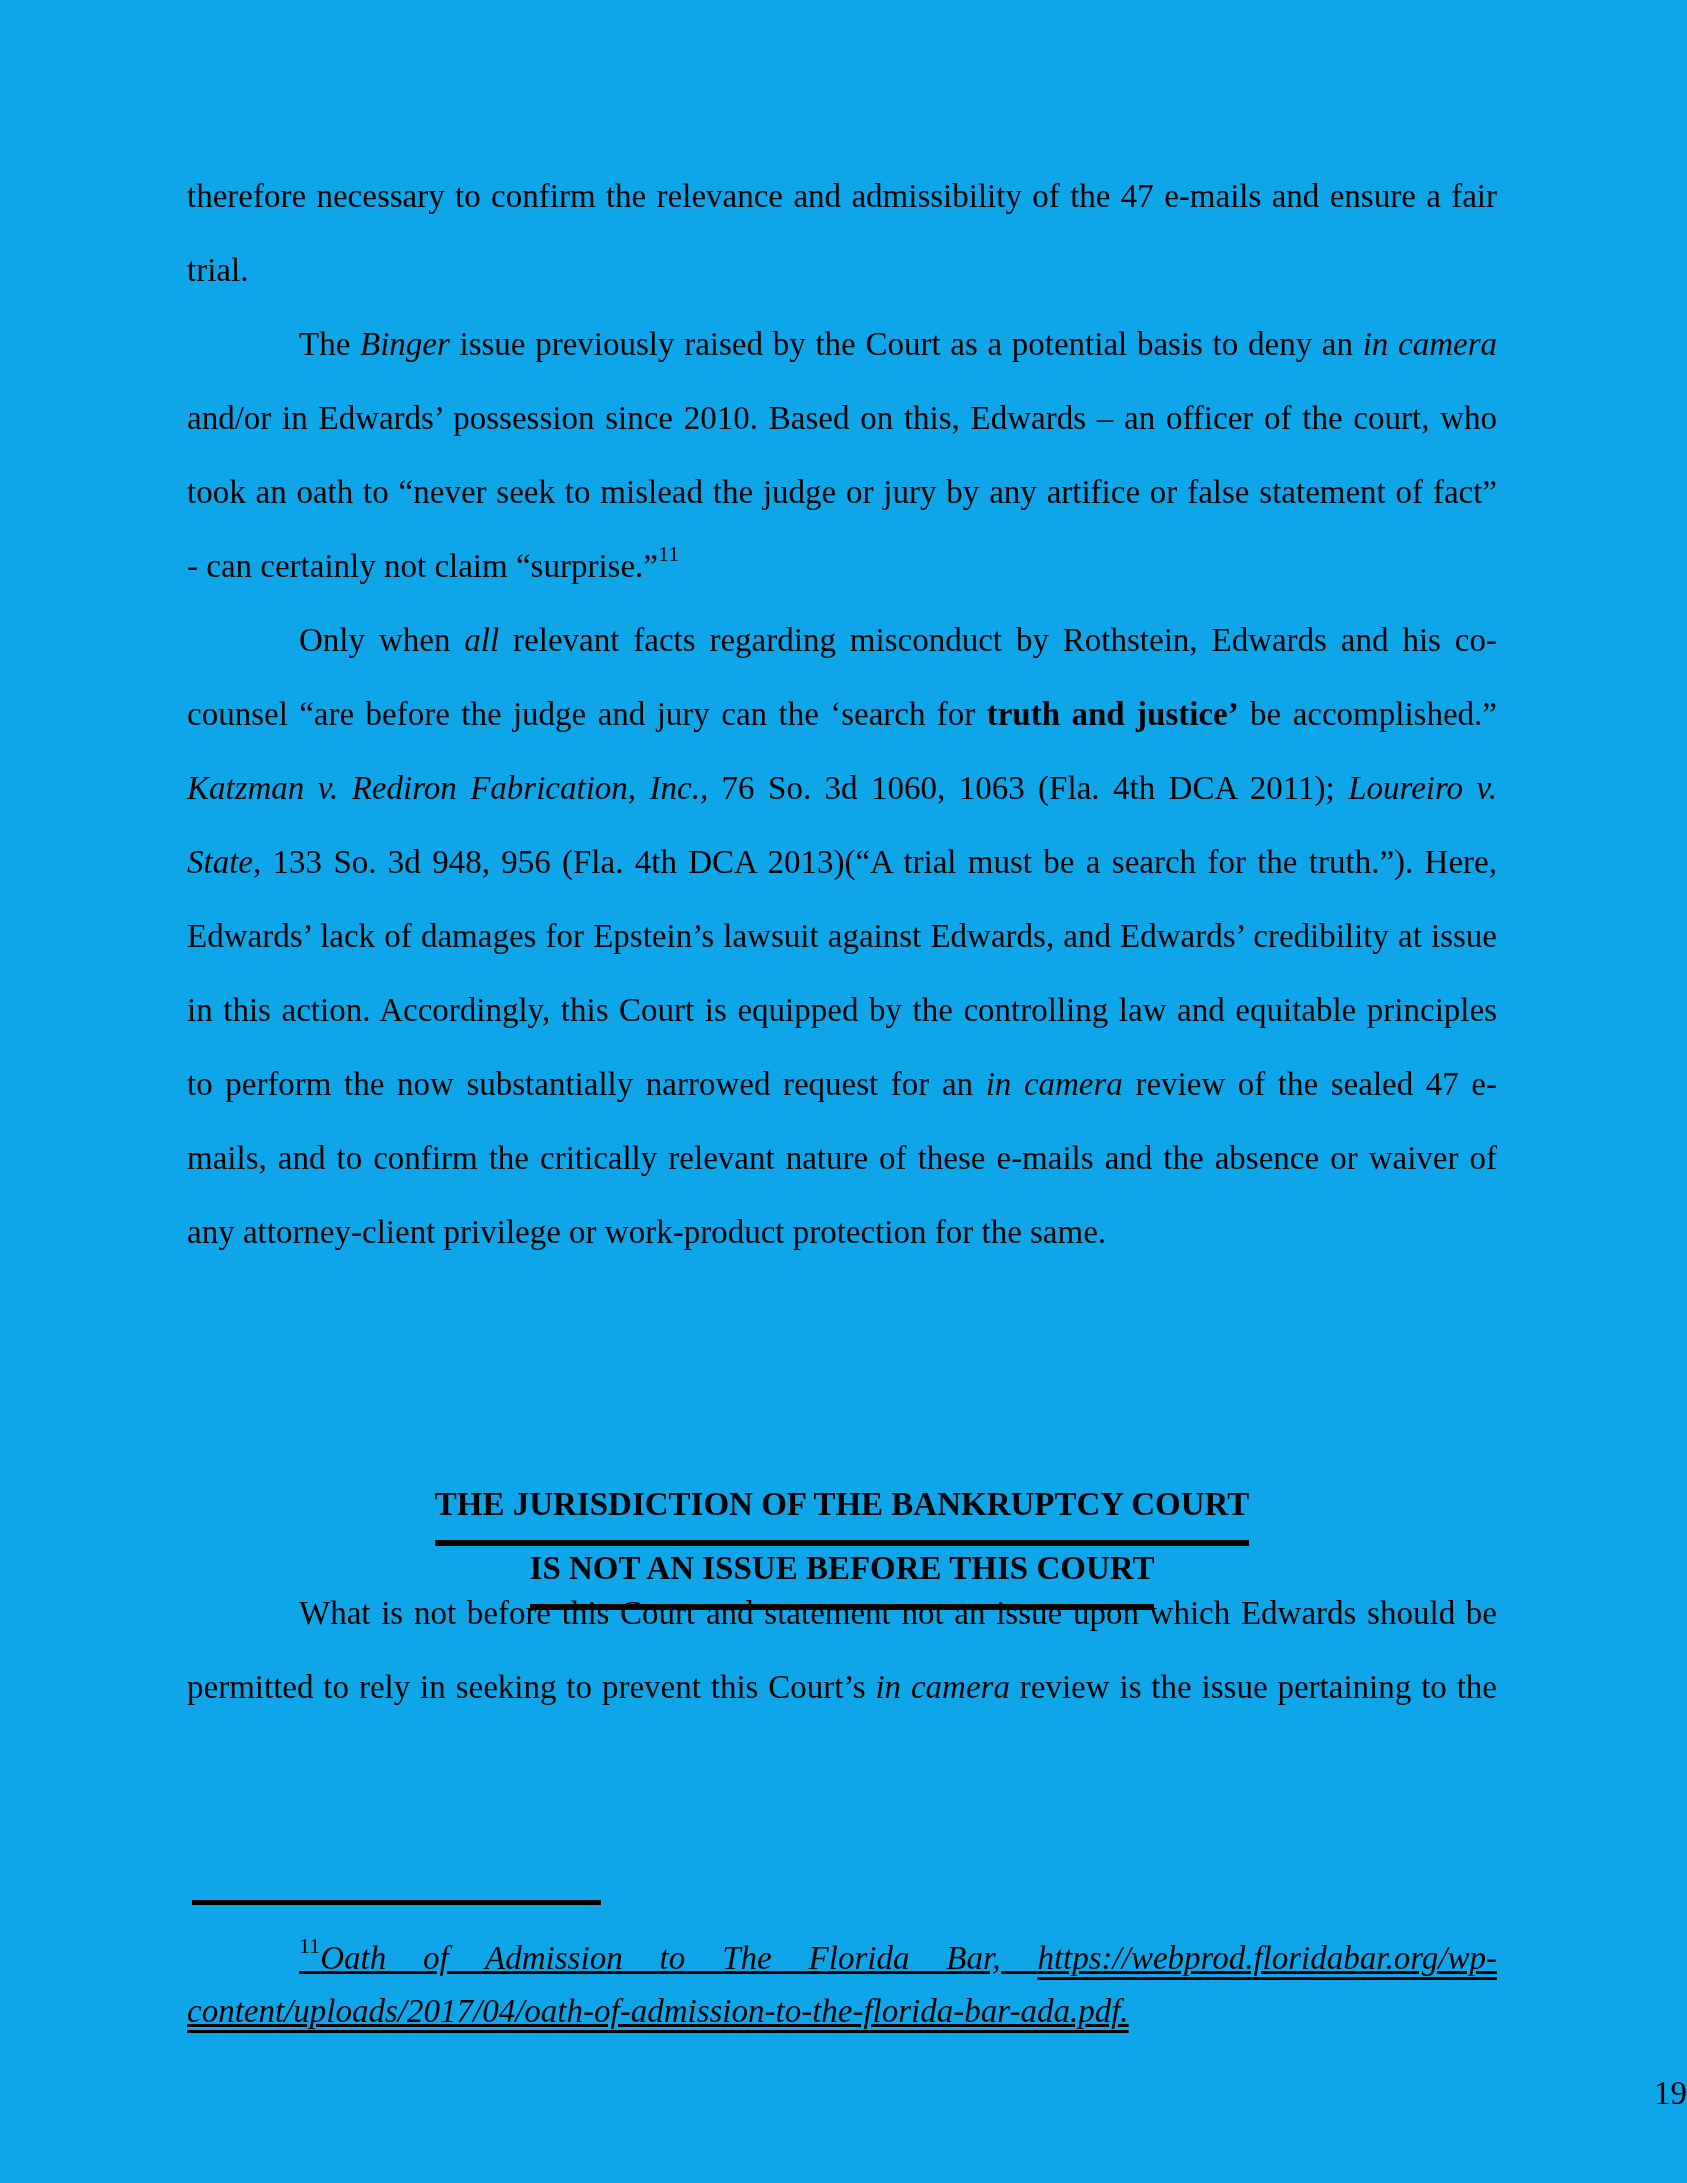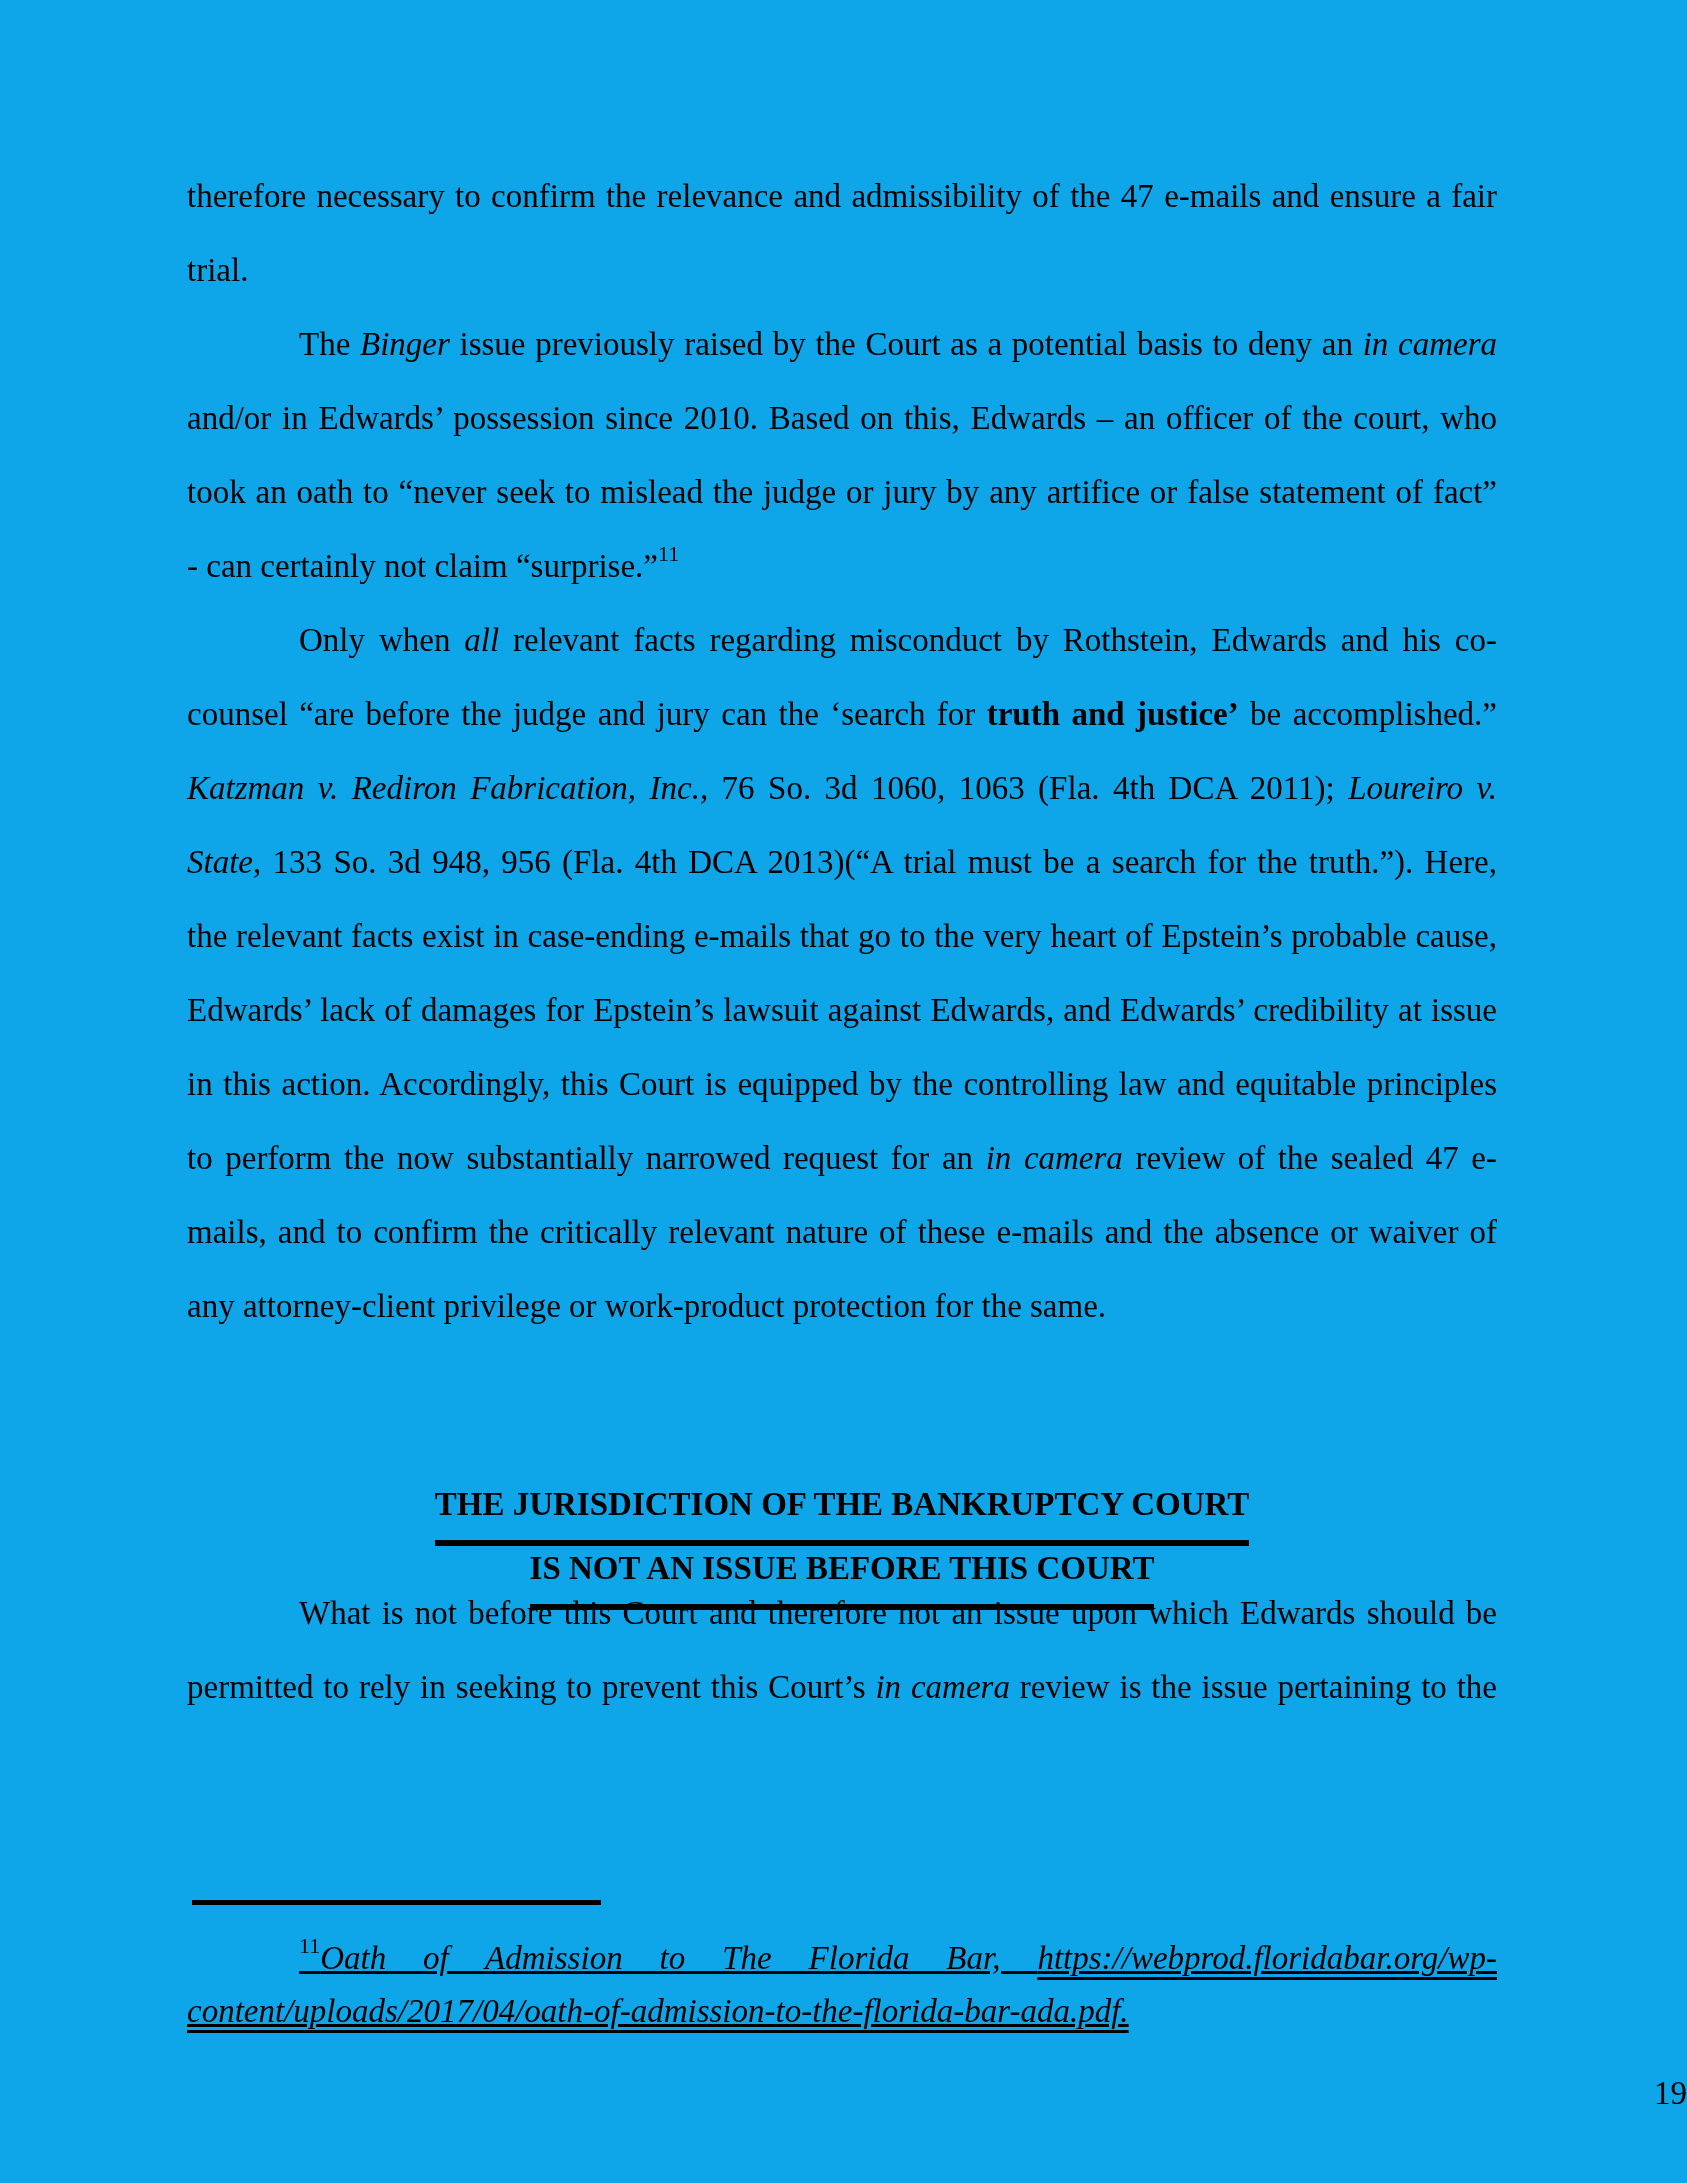--- a/index.html
+++ b/index.html
@@ -66,35 +66,34 @@
       <div class="line"><span>therefore necessary to confirm the relevance and admissibility of the 47 e-mails and ensure a fair</span></div>
       <div class="line jl"><span>trial.</span></div>
       <div class="line ind"><span>The </span><span class="i">Binger</span><span> issue previously raised by the Court as a potential basis to deny an </span><span class="i">in camera</span></div>
       <div class="line"><span>and/or in Edwards’ possession since 2010. Based on this, Edwards – an officer of the court, who</span></div>
       <div class="line"><span>took an oath to “never seek to mislead the judge or jury by any artifice or false statement of fact”</span></div>
       <div class="line jl"><span>- can certainly not claim “surprise.”</span><span class="sup">11</span></div>
       <div class="line ind"><span>Only when </span><span class="i">all</span><span> relevant facts regarding misconduct by Rothstein, Edwards and his co-</span></div>
       <div class="line"><span>counsel “are before the judge and jury can the ‘search for </span><span class="b">truth and justice’</span><span> be accomplished.”</span></div>
       <div class="line"><span class="i">Katzman v. Rediron Fabrication, Inc.,</span><span> 76 So. 3d 1060, 1063 (Fla. 4th DCA 2011); </span><span class="i">Loureiro v.</span></div>
       <div class="line"><span class="i">State</span><span>, 133 So. 3d 948, 956 (Fla. 4th DCA 2013)(“A trial must be a search for the truth.”). Here,</span></div>
-      <div class="line"><span>the relevant facts exist in case-ending e-mails that go to the very heart of Epstein’s probable cause,</span></div>
       <div class="line"><span>Edwards’ lack of damages for Epstein’s lawsuit against Edwards, and Edwards’ credibility at issue</span></div>
       <div class="line"><span>in this action. Accordingly, this Court is equipped by the controlling law and equitable principles</span></div>
       <div class="line"><span>to perform the now substantially narrowed request for an </span><span class="i">in camera</span><span> review of the sealed 47 e-</span></div>
       <div class="line"><span>mails, and to confirm the critically relevant nature of these e-mails and the absence or waiver of</span></div>
       <div class="line jl"><span>any attorney-client privilege or work-product protection for the same.</span></div>
     </div>
 
   <div class="block" style="top:1472px">
       <div class="line ctr"><span class="bu">THE JURISDICTION OF THE BANKRUPTCY COURT</span></div>
       <div class="line ctr"><span class="bu">IS NOT AN ISSUE BEFORE THIS COURT</span></div>
     </div>
 
   <div class="block" style="top:1576px">
-      <div class="line ind"><span>What is not before this Court and therefore not an issue upon which Edwards should be</span></div>
+      <div class="line ind"><span>What is not before this Court and statement not an issue upon which Edwards should be</span></div>
       <div class="line"><span>permitted to rely in seeking to prevent this Court’s </span><span class="i">in camera</span><span> review is the issue pertaining to the</span></div>
     </div>
 
   <div class="footnote-rule"></div>
 
   <div class="block fn" style="top:1932px">
       <div class="line ind"><span class="sup">11</span><span class="i">Oath of Admission to The Florida Bar, </span><span class="iu">https://webprod.floridabar.org/wp-</span></div>
       <div class="line jl"><span class="iu">content/uploads/2017/04/oath-of-admission-to-the-florida-bar-ada.pdf.</span></div>
     </div>
 

